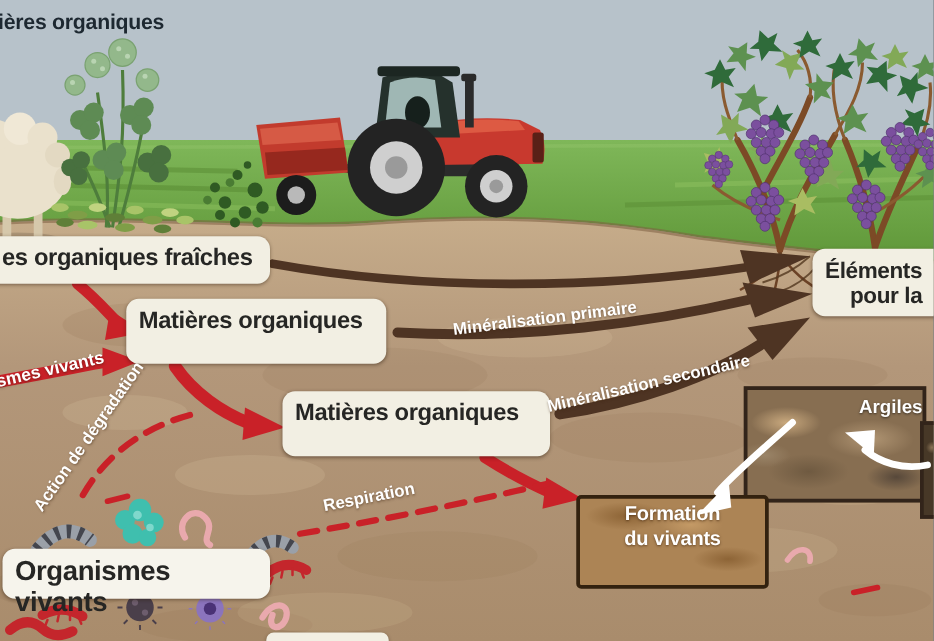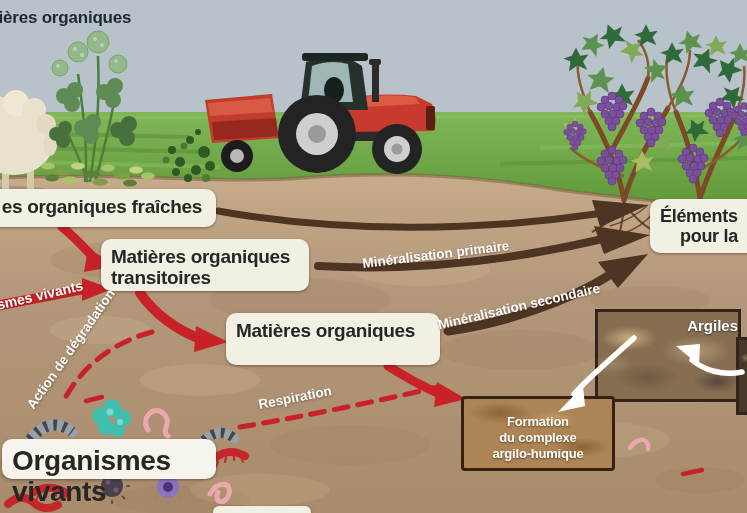--- a/index.html
+++ b/index.html
@@ -18,21 +18,21 @@
     box-shadow:0 1px 3px rgba(40,25,10,.45);
     color:#262624;font-weight:bold;
     padding:5px 10px;line-height:1.12;letter-spacing:-.3px;
   }
   .label-box .line{display:block;}
   #box-fraiches{left:-52px;top:189px;width:268px;font-size:19px;text-align:right;padding-right:14px;padding-top:7px;height:38px;}
   #box-transitoires{left:101px;top:239px;width:208px;font-size:19px;padding-top:7px;height:52px;}
   #box-liees{left:226px;top:313px;width:214px;font-size:19px;padding-top:7px;height:52px;}
   #box-elements{left:650px;top:199px;width:130px;height:54px;font-size:18px;text-align:left;padding-top:7px;}
   #box-elements .el2{padding-left:20px;}
-  #box-organismes{left:2px;top:439px;width:214px;font-size:28px;height:40px;padding-top:6px;background:#f6f4ec;}
+  #box-organismes{left:2px;top:439px;width:214px;font-size:22px;height:40px;padding-top:6px;background:#f6f4ec;}
   #box-bottom-sliver{left:213px;top:506px;width:98px;height:12px;padding:0;}
 
   
   .page-title{
     position:absolute;left:-7px;top:8px;z-index:3;color:#1d2831;
     font-size:17px;font-weight:bold;letter-spacing:-.2px;
   }
 
   
   .flow-label{
@@ -69,22 +69,22 @@
       #473827;
   }
   #box-formation{
     left:461px;top:396px;width:154px;height:75px;z-index:3;position:absolute;
     border:3px solid #33220f;border-radius:4px;
     background:
       radial-gradient(ellipse 46px 16px at 25% 20%, #8d6436 0%, rgba(141,100,54,0) 70%),
       radial-gradient(ellipse 40px 14px at 80% 70%, #8d6436 0%, rgba(141,100,54,0) 70%),
       radial-gradient(ellipse 36px 14px at 60% 30%, #c49a66 0%, rgba(196,154,102,0) 70%),
       #ac8455;
-    color:#fff;font-weight:bold;font-size:13px;line-height:1.22;text-align:center;
-    padding-top:15px;text-shadow:0 1px 2px rgba(50,25,5,.6);letter-spacing:-.2px;
+    color:#fff;font-weight:bold;font-size:16px;line-height:1.22;text-align:center;
+    padding-top:3px;text-shadow:0 1px 2px rgba(50,25,5,.6);letter-spacing:-.2px;
   }
   #box-formation .line{display:block;}
 </style>
 </head>
 <body>
 
 <div class="stage">
 
   <svg id="scene" width="747" height="513" viewBox="0 0 747 513">
     <defs>
@@ -396,21 +396,20 @@
   </svg>
 
   <div class="page-title">tières organiques</div>
 
   <div class="label-box" id="box-fraiches">
     <span>es organiques fraîches</span>
   </div>
 
   <div class="label-box" id="box-transitoires">
     <span class="line">Matières organiques</span>
-    <span class="line">transitoires</span>
   </div>
 
   <div class="label-box" id="box-liees">
     <span class="line">Matières organiques</span>
   </div>
 
   <div class="label-box" id="box-elements">
     <span class="line">Éléments</span>
     <span class="line el2">pour la</span>
   </div>
@@ -427,22 +426,21 @@
   <div class="flow-label" id="lbl-action">Action de dégradation</div>
   <div class="flow-label" id="lbl-orgarrow">smes vivants</div>
 
   <div class="photo-box" id="photo-argiles">
     <div class="photo-title">Argiles</div>
   </div>
   <div class="photo-box" id="photo-right-sliver"></div>
 
   <div id="box-formation">
     <span class="line">Formation</span>
-    <span class="line">du complexe</span>
-    <span class="line">argilo-humique</span>
+    <span class="line">du vivants</span>
   </div>
 
   <svg id="toparrows" width="747" height="513" viewBox="0 0 747 513">
     <g stroke="#ffffff" stroke-width="5.5" fill="none" stroke-linecap="round">
       <path d="M634,338 C612,358 588,378 574,394"></path>
       <path d="M742,372 C722,376 704,370 692,360"></path>
     </g>
     <g fill="#ffffff">
       <polygon points="583,386 558,412 585,406"></polygon>
       <polygon points="699,365 676,346 700,344"></polygon>

